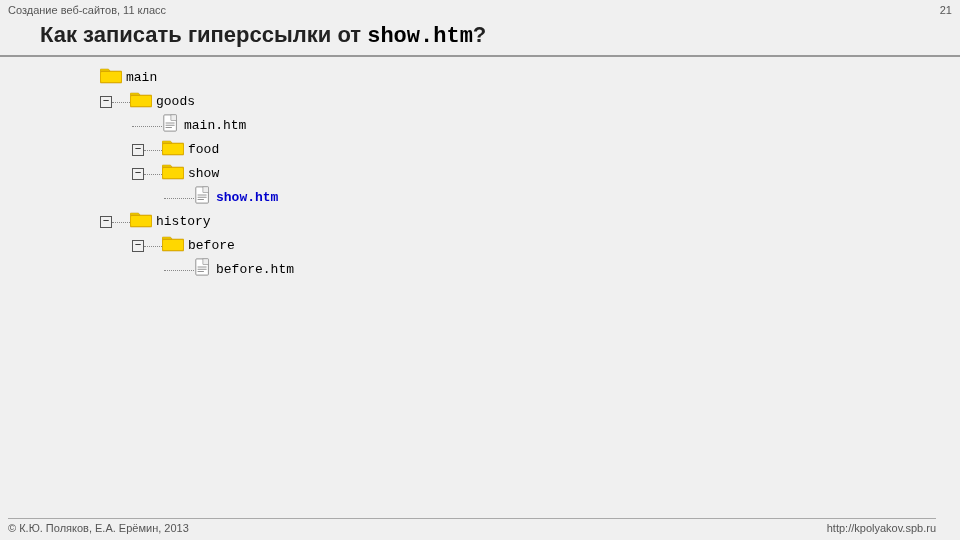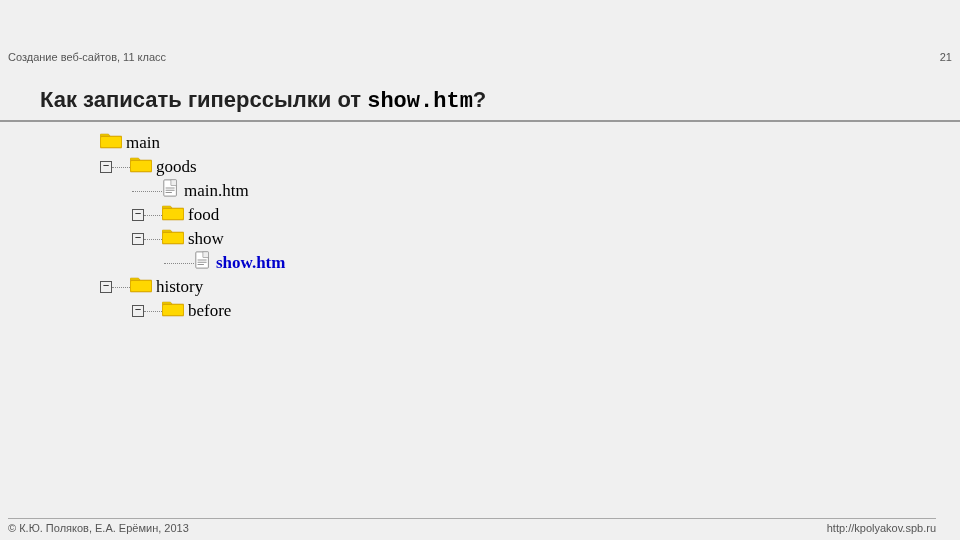--- a/index.html
+++ b/index.html
@@ -13,27 +13,25 @@
       overflow: hidden;
       position: relative;
     }
     .page-header {
       display: flex;
       justify-content: space-between;
       align-items: flex-start;
       padding: 4px 8px 2px 8px;
       font-size: 11px;
       color: #555;
-      margin-top: 47px;
     }
     .title-section {
       padding: 4px 40px 6px 40px;
       border-bottom: 2px solid #999;
       margin-bottom: 6px;
-      margin-top: 18px;
     }
     .title-section h1 {
       font-size: 22px;
       font-weight: bold;
       color: #222;
     }
     .title-section h1 .code {
       font-family: 'Courier New', monospace;
       font-weight: bold;
       color: #000;
@@ -43,22 +41,22 @@
       font-family: 'Courier New', monospace;
       font-size: 15px;
     }
     .tree-node {
       display: flex;
       align-items: center;
       margin: 1px 0;
       position: relative;
     }
     .node-label {
-      font-family: Liberation Serif, serif;
-      font-size: 17px;
+      font-family: Liberation Mono, monospace;
+      font-size: 13px;
       color: #000;
     }
     .node-label.highlight {
       color: #0000cc;
       font-weight: bold;
     }
     .plus-box {
       display: inline-flex;
       align-items: center;
       justify-content: center;
@@ -197,18 +195,31 @@
         <span class="plus-box">−</span>
         <span style="display:inline-block;width:18px;border-top:1.5px dotted #888;margin-top:1px;"></span>
       </span>
       <span style="display:inline-block;margin-right:4px;vertical-align:middle;"><svg class="folder-svg" viewBox="0 0 22 18" xmlns="http://www.w3.org/2000/svg">
     <rect x="0" y="5" width="22" height="12" rx="1" fill="#e6b800" stroke="#c89600" stroke-width="0.5"></rect>
     <path d="M0 5 L0 4 Q0 3 1 3 L8 3 Q9 3 10 5 Z" fill="#f0cc00" stroke="#c89600" stroke-width="0.5"></path>
     <rect x="1" y="6" width="20" height="10" rx="1" fill="#ffd700" stroke="none"></rect>
   </svg></span>
       <span class="node-label">before</span>
     </div>
+    <div class="tree-node">
+      <span style="display:inline-block;width:64px;"></span>
+      <span style="display:inline-block;width:30px;border-top:1.5px dotted #888;margin-top:1px;"></span>
+      <span style="display:inline-block;margin-right:4px;vertical-align:middle;"><svg class="file-svg" viewBox="0 0 18 20" xmlns="http://www.w3.org/2000/svg">
+    <rect x="1" y="1" width="14" height="18" rx="1" fill="#fff" stroke="#888" stroke-width="1"></rect>
+    <path d="M9 1 L15 7 L9 7 Z" fill="#ddd" stroke="#888" stroke-width="0.5"></path>
+    <rect x="9" y="1" width="6" height="6" fill="#eee" stroke="#888" stroke-width="0.5"></rect>
+    <line x1="3" y1="10" x2="13" y2="10" stroke="#888" stroke-width="1"></line>
+    <line x1="3" y1="12.5" x2="13" y2="12.5" stroke="#888" stroke-width="1"></line>
+    <line x1="3" y1="15" x2="10" y2="15" stroke="#888" stroke-width="1"></line>
+  </svg></span>
+      <span class="node-label">before.htm</span>
+    </div>
   </div>
 
 <div class="footer">
   <span>© К.Ю. Поляков, Е.А. Ерёмин, 2013</span>
   <span>http://kpolyakov.spb.ru</span>
 </div>
 
 </body></html>

